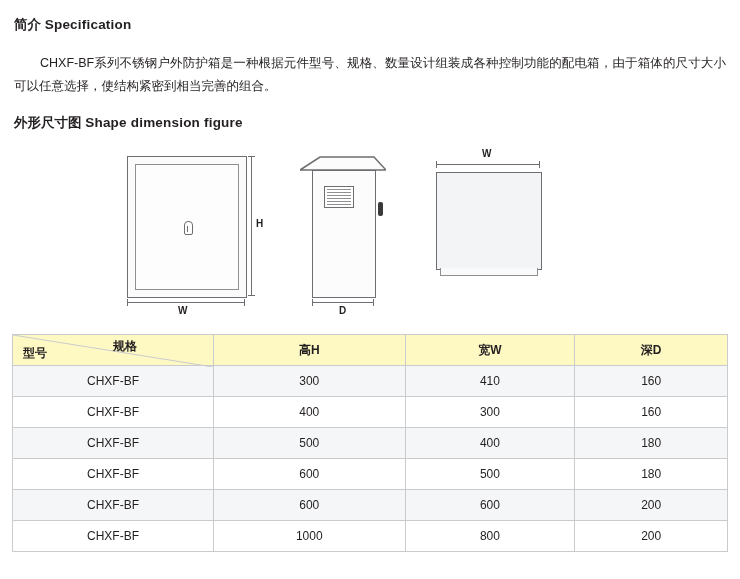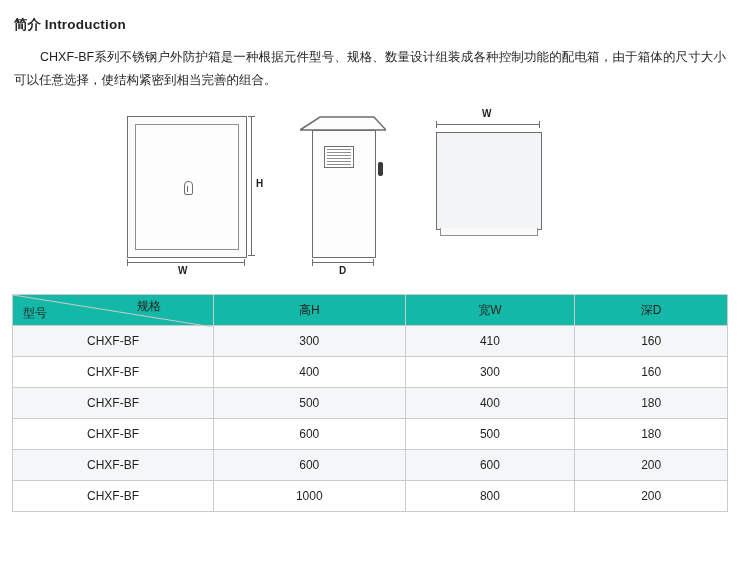--- a/index.html
+++ b/index.html
@@ -36,21 +36,21 @@
     margin: 16px 0 0 2px;
   }
   .section-head .en {
     font-weight: bold;
     letter-spacing: .2px;
   }
   .intro-body {
     font-size: 12.5px;
     line-height: 1.85;
     color: #231f20;
-    margin: 12px 2px 0 2px;
+    margin: 18px 2px 0 2px;
     text-align: justify;
   }
   .intro-body .indent {
     display: inline-block;
     width: 26px;
   }
 
   
   .figures {
     position: relative;
@@ -272,22 +272,22 @@
     font-size: 12px;
   }
   table.spec th, table.spec td {
     border: 1px solid #c9cbcd;
     text-align: center;
     color: #231f20;
     height: 28px;
     font-weight: normal;
   }
   table.spec thead th {
-    background: #14b8a6;
-    font-weight: normal;
+    background: #fef9c3;
+    font-weight: bold;
   }
   table.spec tbody tr:nth-child(odd) {
     background: #f5f6f7;
   }
   table.spec tbody tr:nth-child(even) {
     background: #ffffff;
   }
   .corner-cell {
     position: relative;
     padding: 0;
@@ -299,39 +299,43 @@
     inset: 0;
   }
   .corner-cell .tl {
     position: absolute;
     left: 10px;
     bottom: 3px;
     font-size: 12px;
   }
   .corner-cell .br {
     position: absolute;
-    right: 52px;
+    right: 76px;
     top: 3px;
     font-size: 12px;
     text-align: center;
   }
 </style>
 </head>
 <body>
 
 <div class="page">
 
 
   <div class="section-head">
     <span>简介</span>
-    <span class="en">Introduction</span>
+    <span class="en">Specification</span>
   </div>
 
   <p class="intro-body"><span class="indent"></span><span>CHXF-BF系列不锈钢户外防护箱是一种根据元件型号、规格、数量设计组装成各种控制功能的配电箱，由于箱体的尺寸大小可以任意选择，使结构紧密到相当完善的组合。</span></p>
 
+  <div class="section-head">
+    <span>外形尺寸图</span>
+    <span class="en">Shape dimension figure</span>
+  </div>
 
   <div class="figures">
 
     <div class="front-outer">
       <div class="front-inner">
         <div class="front-lock"></div>
       </div>
     </div>
     <div class="dim-v"></div>
     <div class="dim-v-label">H</div>

